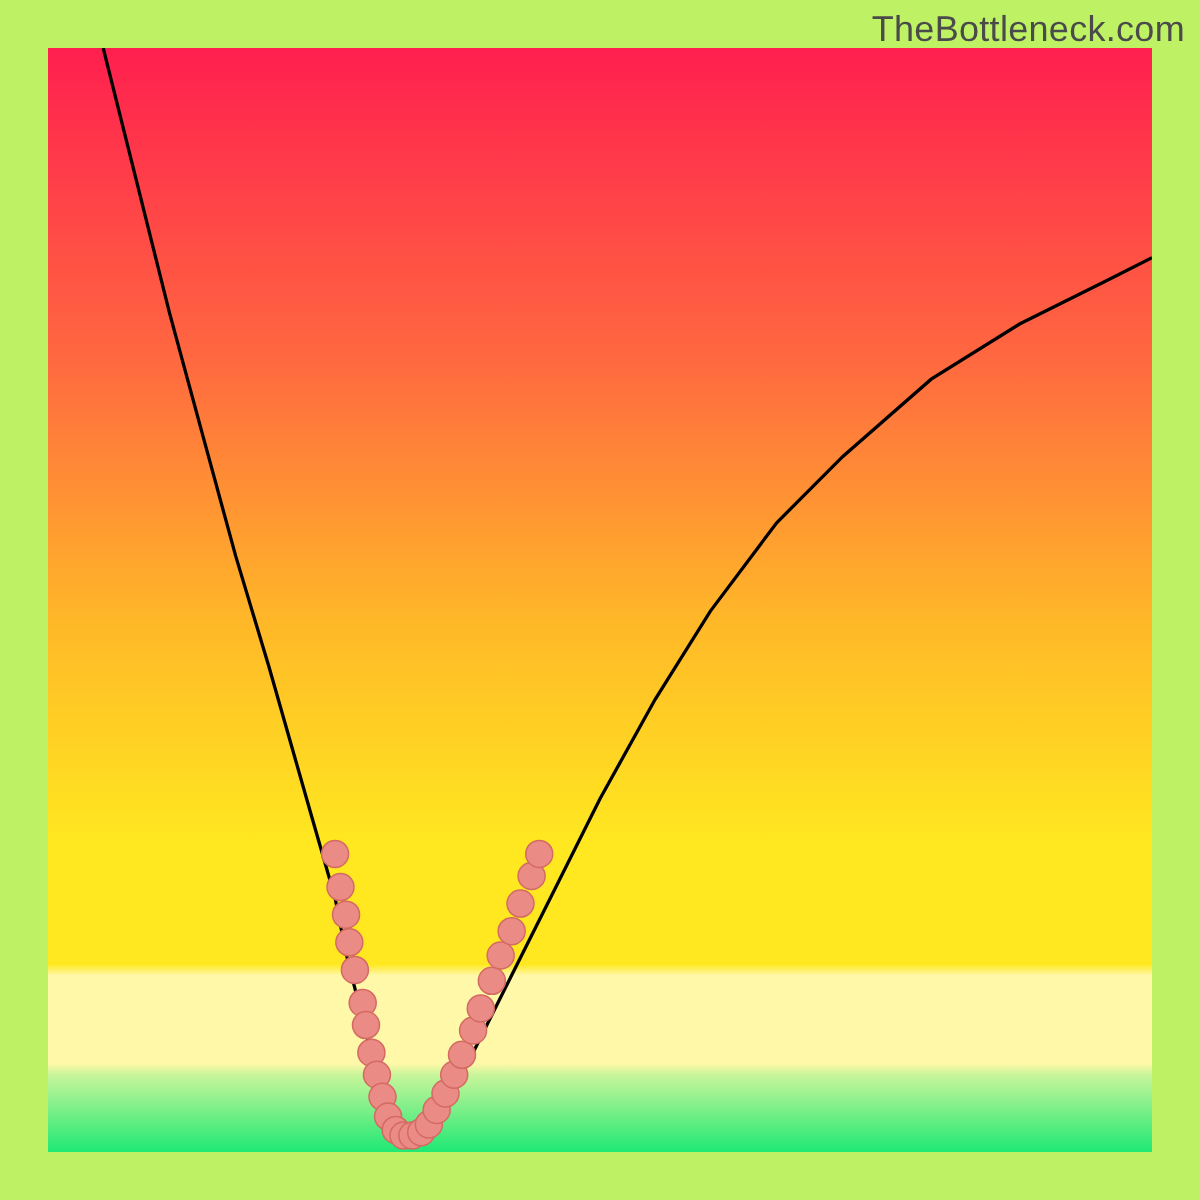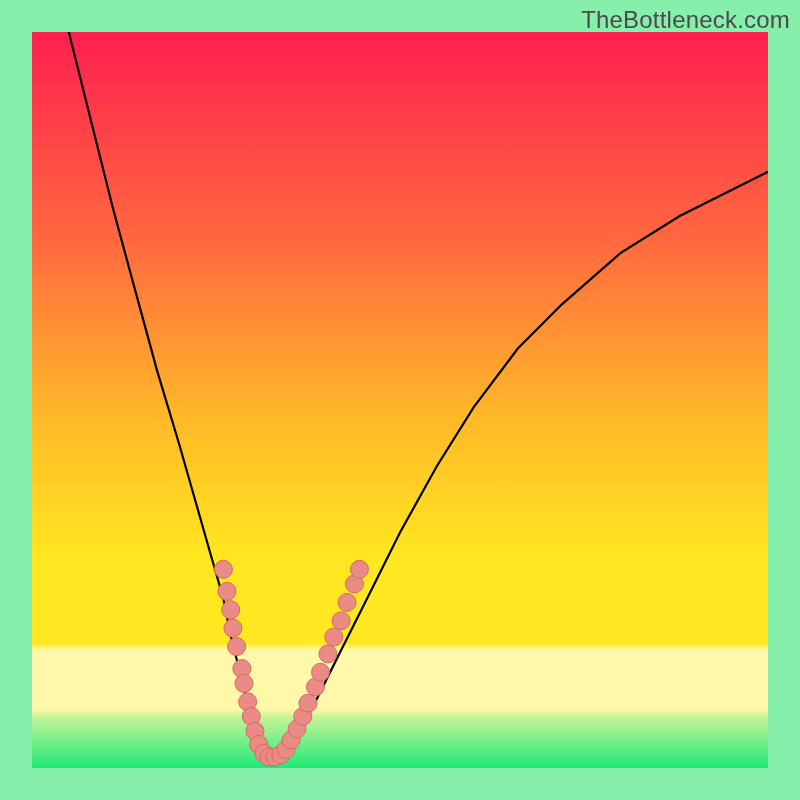--- a/index.html
+++ b/index.html
@@ -10,21 +10,21 @@
     overflow: hidden;
     background: #000;
     font-family: Arial, Helvetica, sans-serif;
   }
   .frame {
     position: absolute;
     left: 0;
     top: 0;
     width: 800px;
     height: 800px;
-    background: #86efac;
+    background: #bef264;
     text-align: right;
   }
   .plot {
     position: absolute;
     left: 32px;
     top: 32px;
     width: 736px;
     height: 736px;
     
   }

